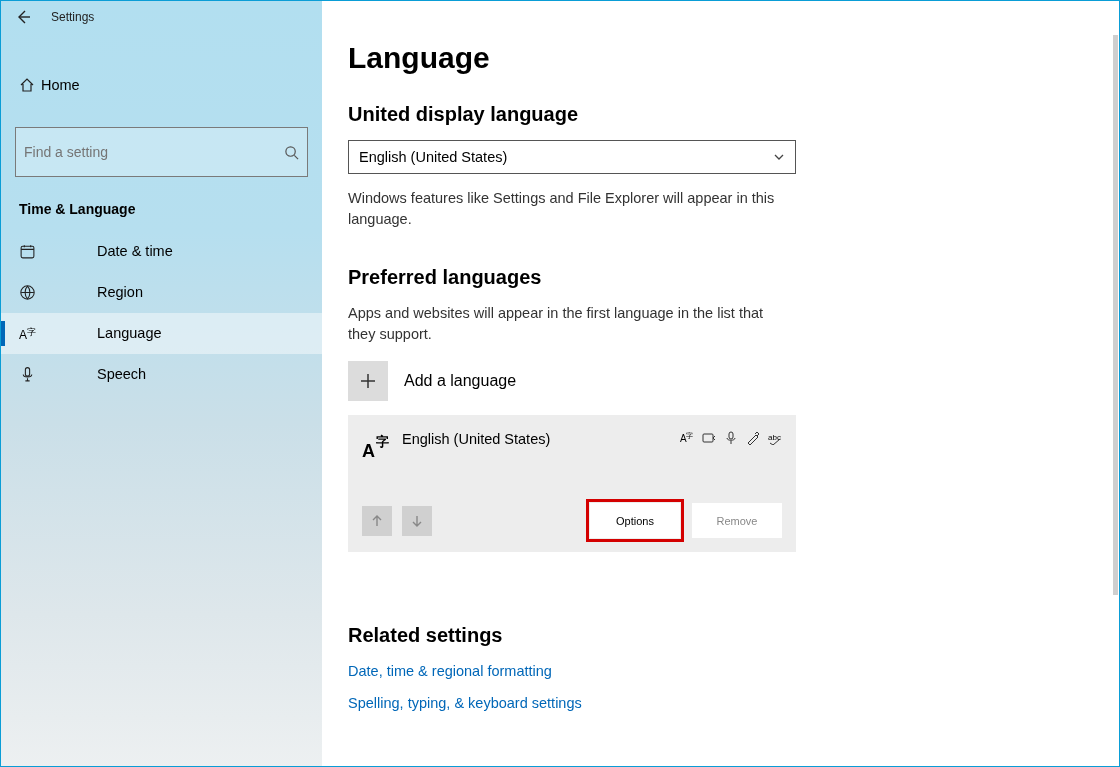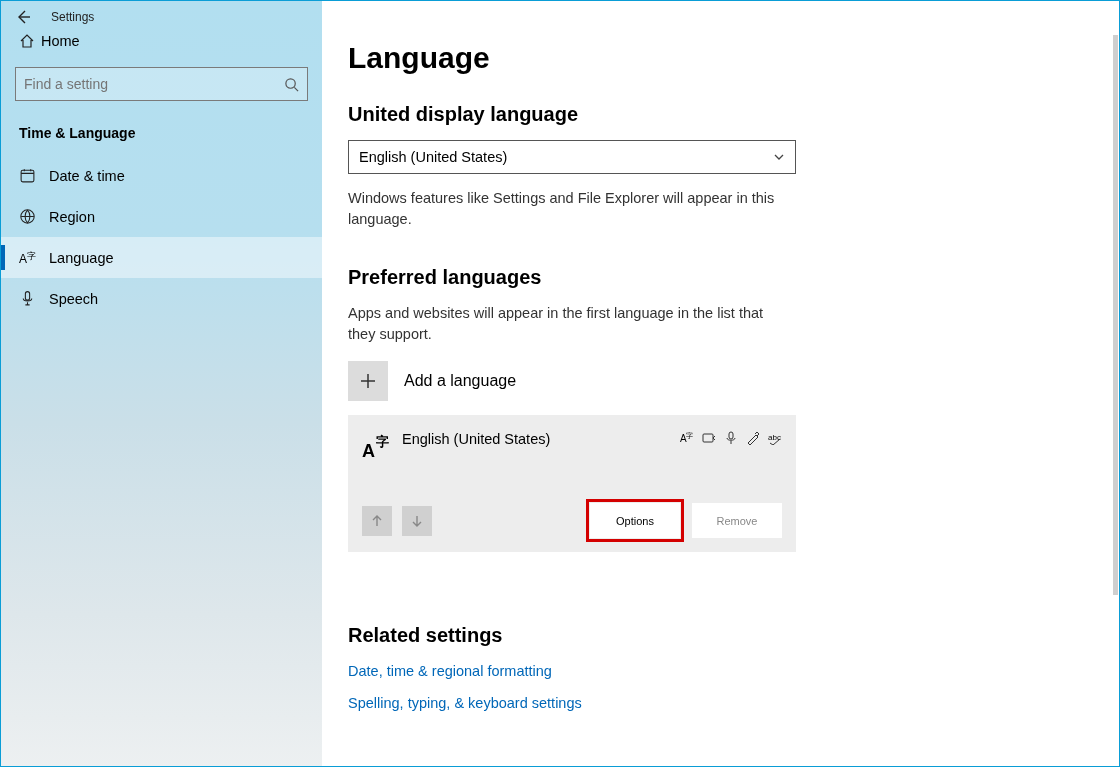--- a/index.html
+++ b/index.html
@@ -4,28 +4,28 @@
 <style>
   * { box-sizing: border-box; margin: 0; padding: 0; font-family: "Segoe UI", Arial, sans-serif; }
   body { width: 1120px; height: 767px; overflow: hidden; background: #fff; border: 1px solid #0a9dd6; position: relative; }
   .titlebar { height: 32px; display: flex; align-items: center; position: absolute; top:0; left:0; right:0; }
   .back-btn { width: 44px; height: 32px; display:flex; align-items:center; justify-content:center; }
   .win-title { font-size: 12px; margin-left: 6px; color:#222; }
   .win-controls { position:absolute; right:0; top:0; height:32px; display:flex; }
   .win-controls div { width:46px; height:30px; display:flex; align-items:center; justify-content:center; }
   .sidebar { position:absolute; top:0; left:0; width:321px; height:767px;
     background: linear-gradient(180deg, #b2dff0 0%, #b6dfef 30%, #cadfe8 55%, #dee7eb 80%, #edf0f1 100%); }
-  .sidebar-inner { padding-top: 24px; }
+  .sidebar-inner { padding-top: 68px; }
   .home-row { display:flex; align-items:center; padding:8px 18px; font-size:14.5px; cursor:pointer; }
   .home-row .icn { width:22px; display:inline-flex; }
-  .search-box { margin:10px 14px 0 14px; height:34px; border:1px solid #7a7a7a; background:rgba(255,255,255,0.25);
+  .search-box { margin:26px 14px 0 14px; height:50px; border:1px solid #7a7a7a; background:rgba(255,255,255,0.25);
     display:flex; align-items:center; padding:0 8px; justify-content:space-between;}
   .search-box input { background:transparent; border:none; outline:none; font-size:14px; width:230px; color:#444; }
   .cat-heading { font-weight:600; font-size:14px; padding:24px 18px 14px 18px; }
-  .nav-item { display:flex; align-items:center; padding:12px 18px; font-size:14.5px; cursor:pointer; }
+  .nav-item { display:flex; padding:12px 18px; font-size:14.5px; cursor:pointer;gap:48px; }
   .nav-item .icn { width:30px; display:inline-flex; }
   .nav-item.selected { background:rgba(255,255,255,0.45); position:relative;}
   .nav-item.selected::before { content:""; position:absolute; left:0; top:8px; bottom:8px; width:4px; background:#0067b8; }
   .main { position:absolute; top:0; left:321px; right:0; bottom:0; background:#fff; overflow-y:auto; }
   .main-inner { padding:40px 26px 30px 26px; max-width:480px; }
   h1.page-title { font-size:30px; font-weight:600; margin-bottom:28px; }
   h2.sect { font-size:20px; font-weight:600; margin-bottom:14px; margin-top:6px; }
   .combo { border:1px solid #555; padding:8px 10px; display:flex; justify-content:space-between; align-items:center;
     font-size:14.5px; width:448px; cursor:pointer; }
   .helper { font-size:14.5px; color:#333; margin-top:14px; line-height:1.45; }

